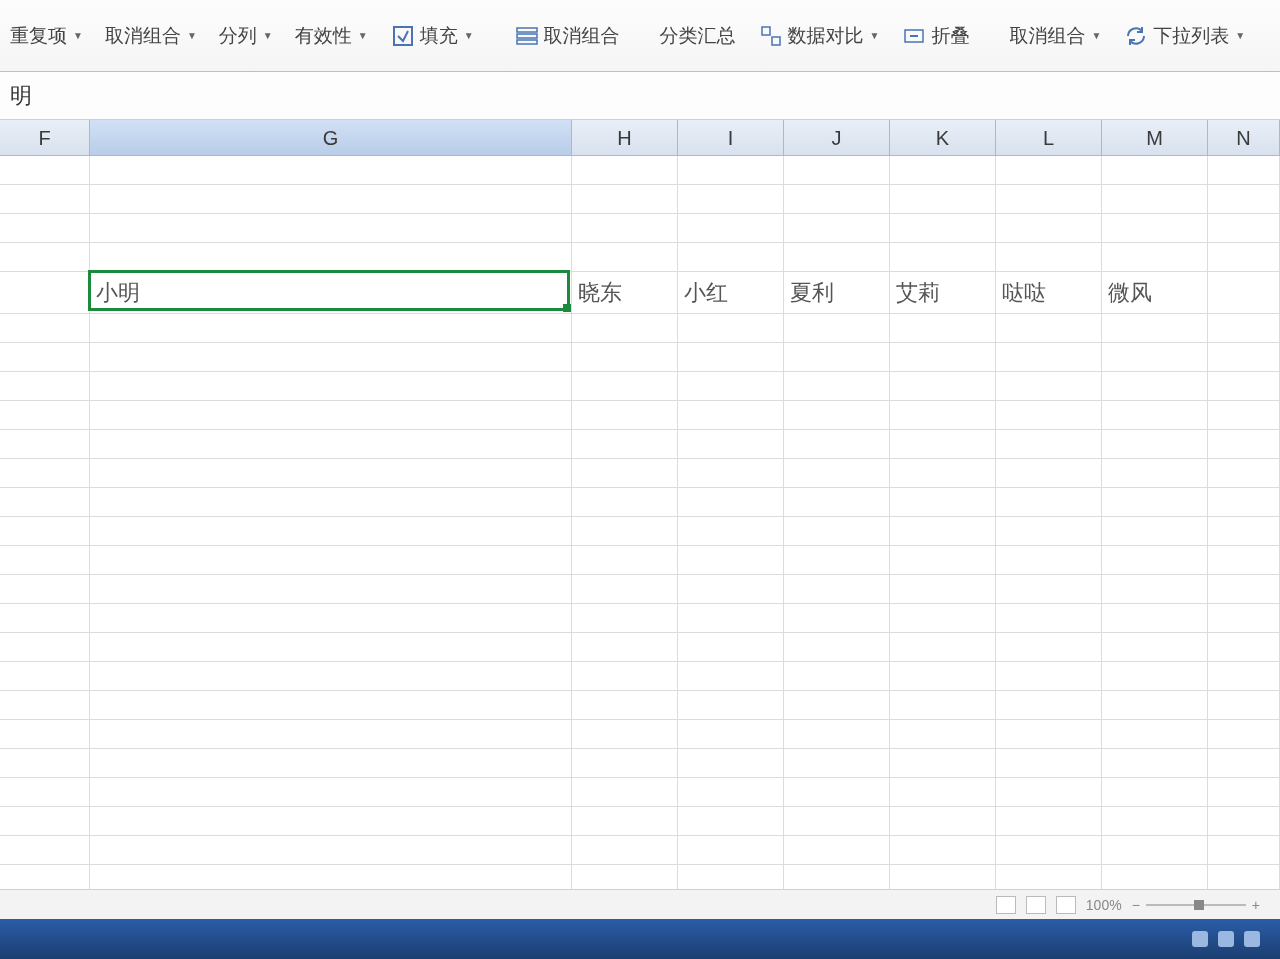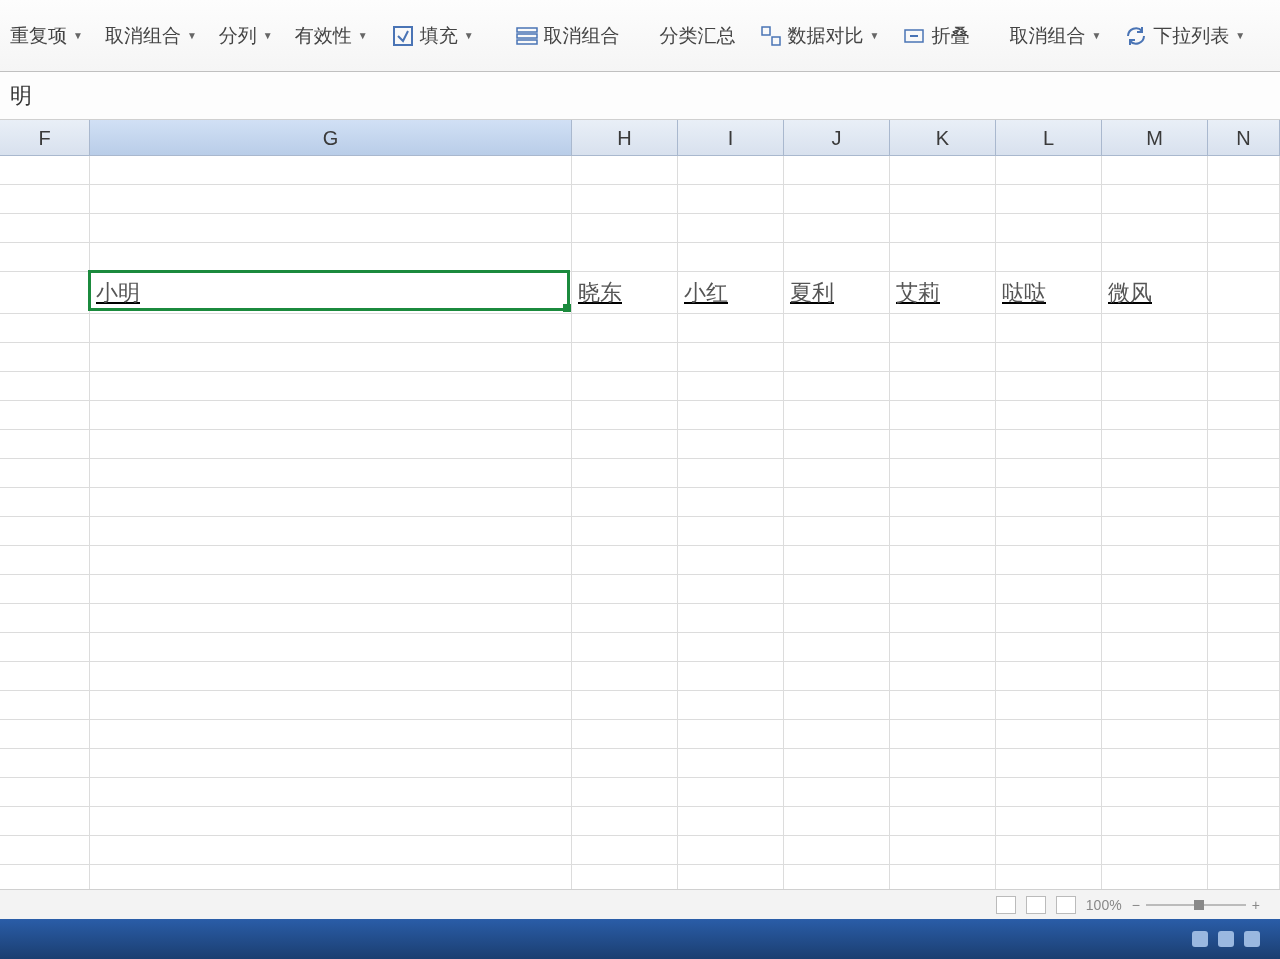--- a/index.html
+++ b/index.html
@@ -90,21 +90,21 @@
     }
     .cell {
       border-right: 1px solid #dcdcdc;
       font-size: 22px;
       line-height: 29px;
       padding: 0 6px;
       color: #555;
       overflow: hidden;
       white-space: nowrap;
     }
-    .row.data { height: 42px; text-decoration: underline; }
+    .row.data { height: 42px; }
     .row.data .cell { line-height: 42px; }
 
     .active-cell-overlay {
       position: absolute;
       border: 3px solid #1b8a3d;
       pointer-events: none;
       background: transparent;
     }
     .fill-handle {
       position: absolute;

